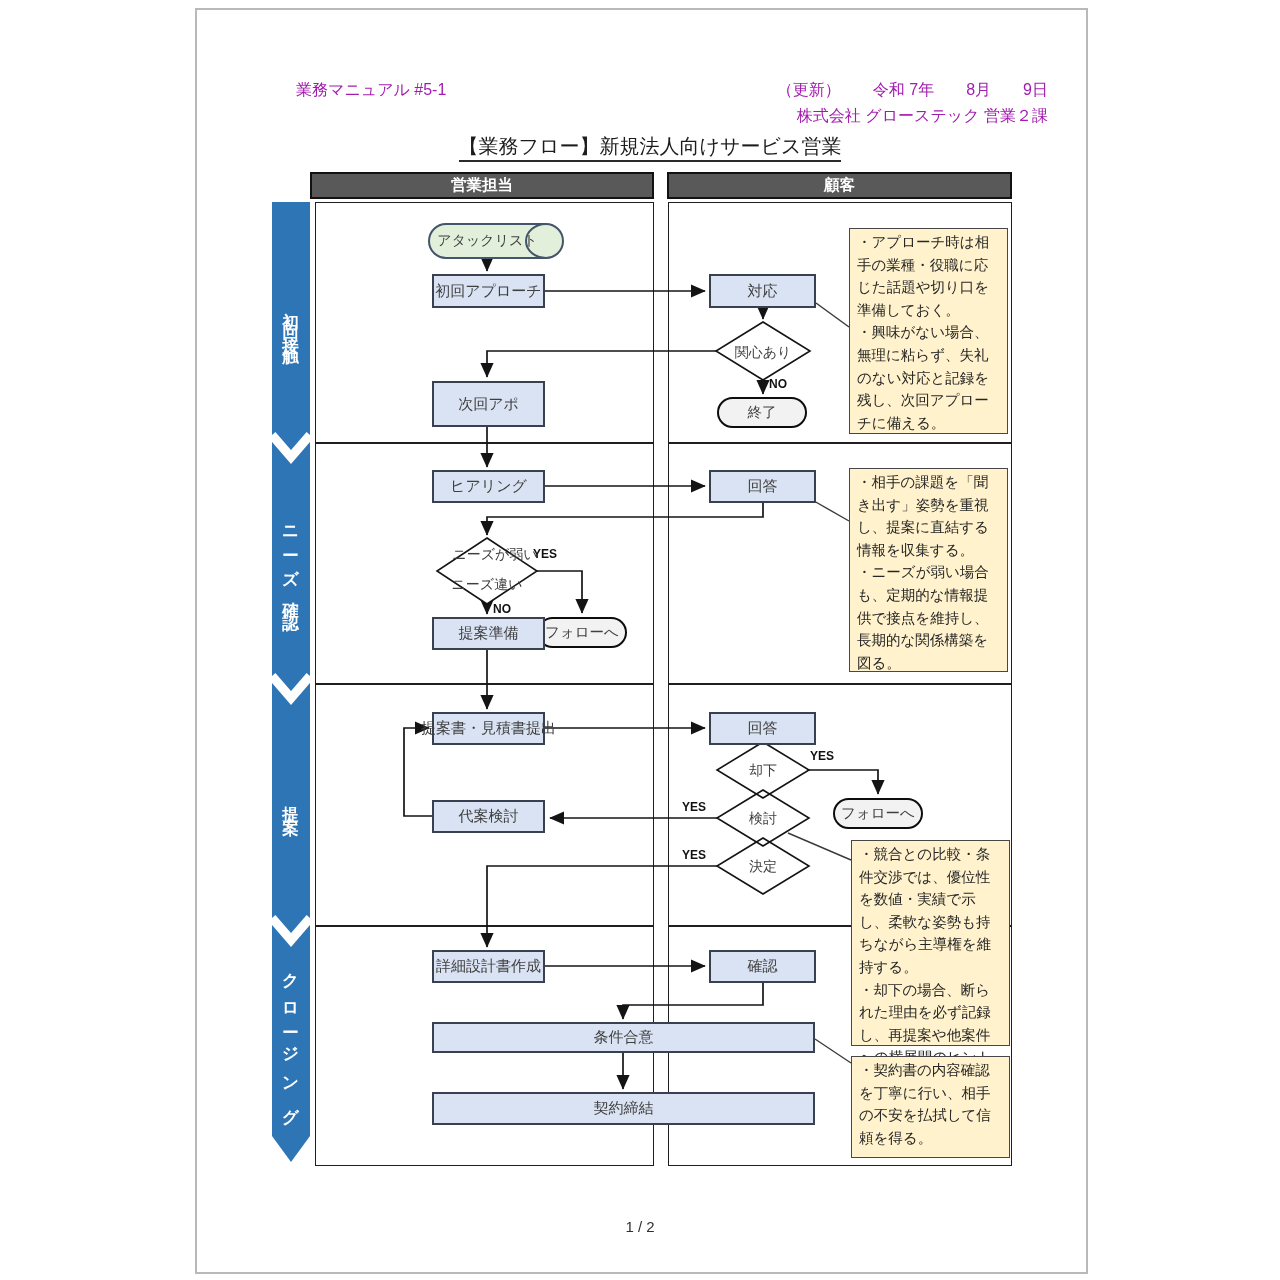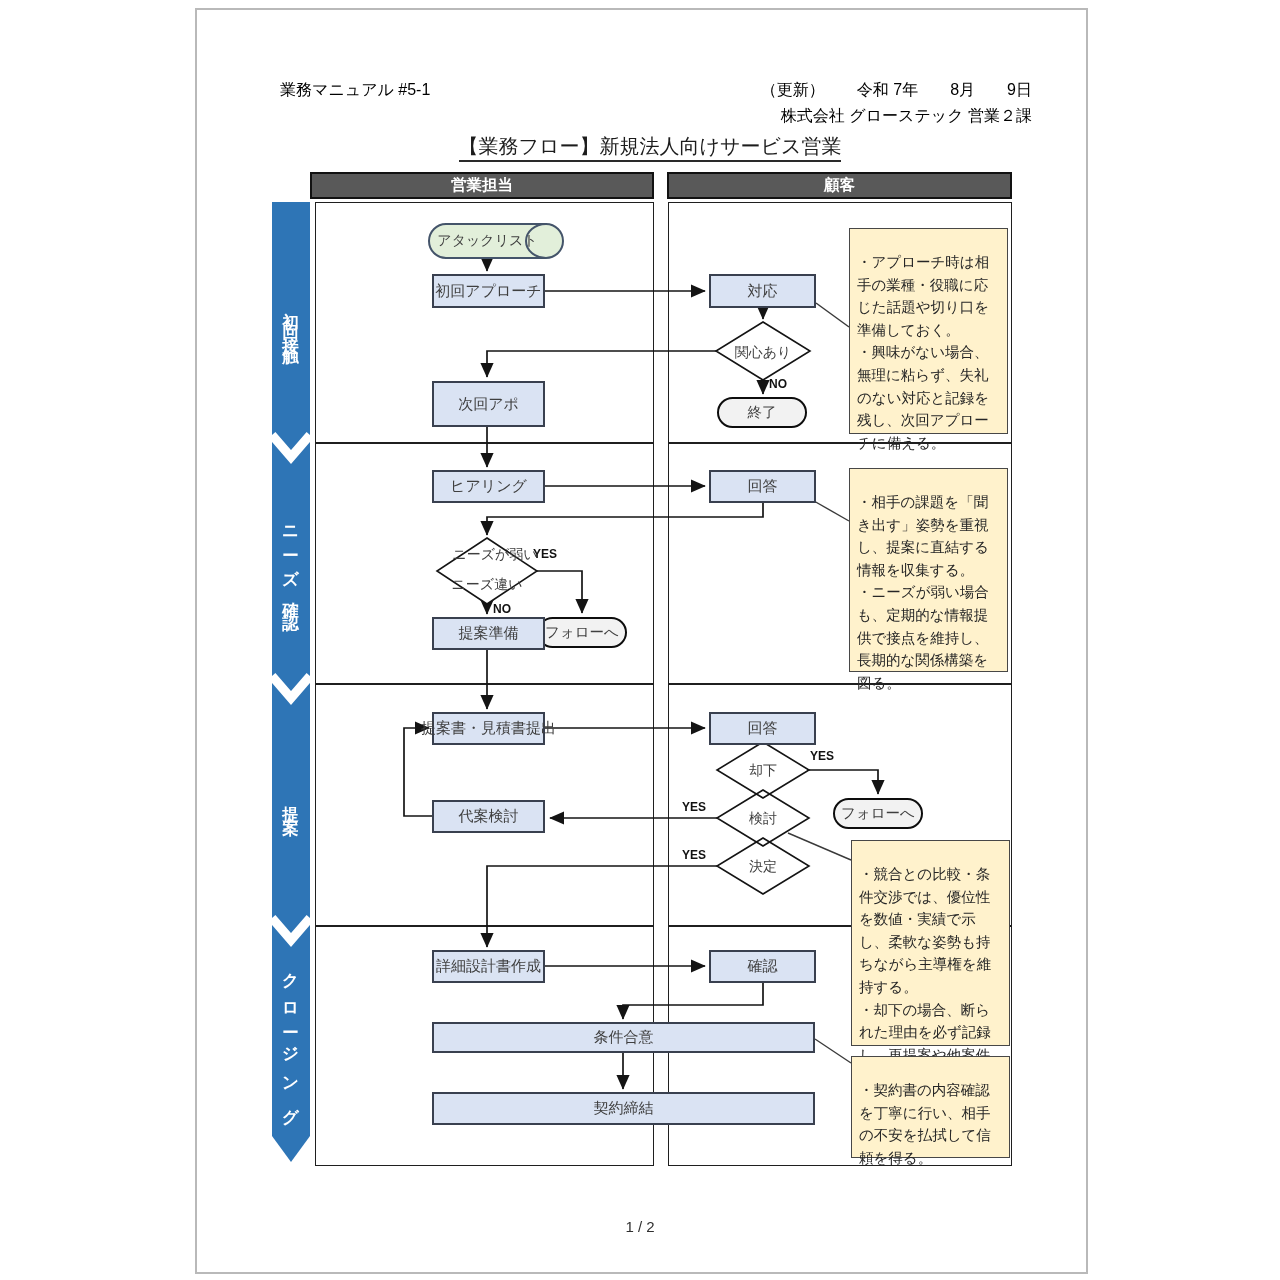--- a/index.html
+++ b/index.html
@@ -1,34 +1,34 @@
 <!DOCTYPE html>
 <html style="--accent: #2e75b6; --lane_header: #595959; --box_fill: #dae3f3; --note_fill: #fff2cc; --list_fill: #e2efda; --terminal_fill: #f2f2f2;"><head>
 <meta charset="utf-8">
 <style>
   html,body{margin:0;padding:0;background:#ffffff;}
   #canvas{position:relative;width:1280px;height:1280px;background:#fff;
           font-family:"Liberation Sans","DejaVu Sans",sans-serif;color:#222;overflow:hidden;}
   .abs{position:absolute;}
   .page-border{border:2px solid #b9b9b9;}
-  .hdrline{font-size:16px;color:#000000;white-space:pre;}
+  .hdrline{font-size:16px;color:#a21caf;white-space:pre;margin-left:16px;}
   .right{text-align:right;}
   .title{font-size:20px;color:#1c1c1c;text-align:center;font-family:Liberation Serif, serif;}
   .title span{border-bottom:2px solid #2a2a2a;padding-bottom:3px;}
   .lanehdr{background:var(--lane_header,#595959);border:2px solid #121212;color:#fff;
            font-size:15.5px;font-weight:bold;display:flex;align-items:center;justify-content:center;}
   .cell{border:1.6px solid #1f1f1f;background:transparent;}
   .proc{background:var(--box_fill,#dae3f3);border:2px solid #39404f;color:#3f3f3f;font-size:15px;
         display:flex;align-items:center;justify-content:center;white-space:nowrap;box-sizing:border-box;}
   .stadium{background:var(--terminal_fill,#f2f2f2);border:2.5px solid #0d0d0d;border-radius:18px;color:#3f3f3f;
         font-size:14.5px;display:flex;align-items:center;justify-content:center;white-space:nowrap;box-sizing:border-box;}
   .dlabel{color:#3f3f3f;font-size:14px;text-align:center;white-space:nowrap;}
   .flbl{color:#111;font-size:12px;font-weight:bold;white-space:nowrap;}
   .note{background:var(--note_fill,#fff2cc);border:1.6px solid #474747;color:#262626;font-size:14.5px;
-        line-height:22.6px;padding:22px 7px;box-sizing:border-box;white-space:pre-line;}
+        line-height:22.6px;padding:2px 7px;box-sizing:border-box;white-space:pre-line;}
   .phase{display:flex;align-items:center;justify-content:center;color:#fff;font-size:16.5px;
          writing-mode:vertical-rl;text-orientation:upright;letter-spacing:12px;font-weight:bold;}
   .footer{font-size:15px;color:#2f2f2f;text-align:center;}
   svg{display:block;}
 </style>
 </head>
 <body>
 
 <div id="canvas">
 

